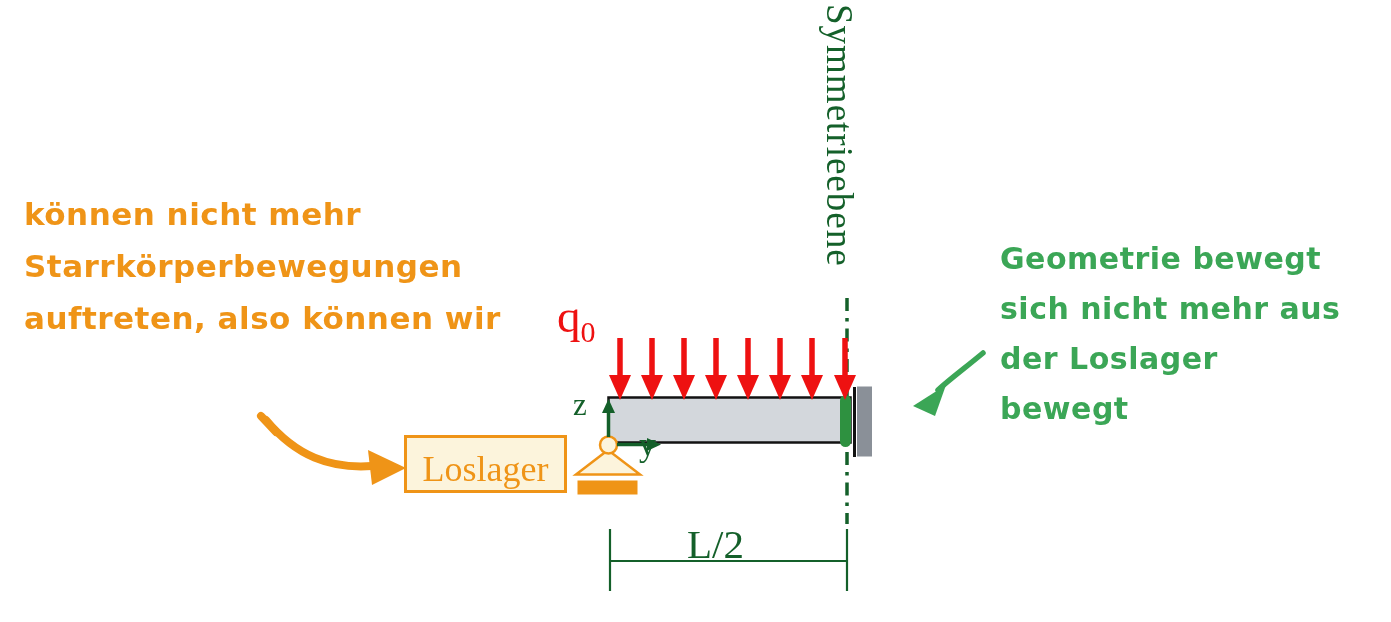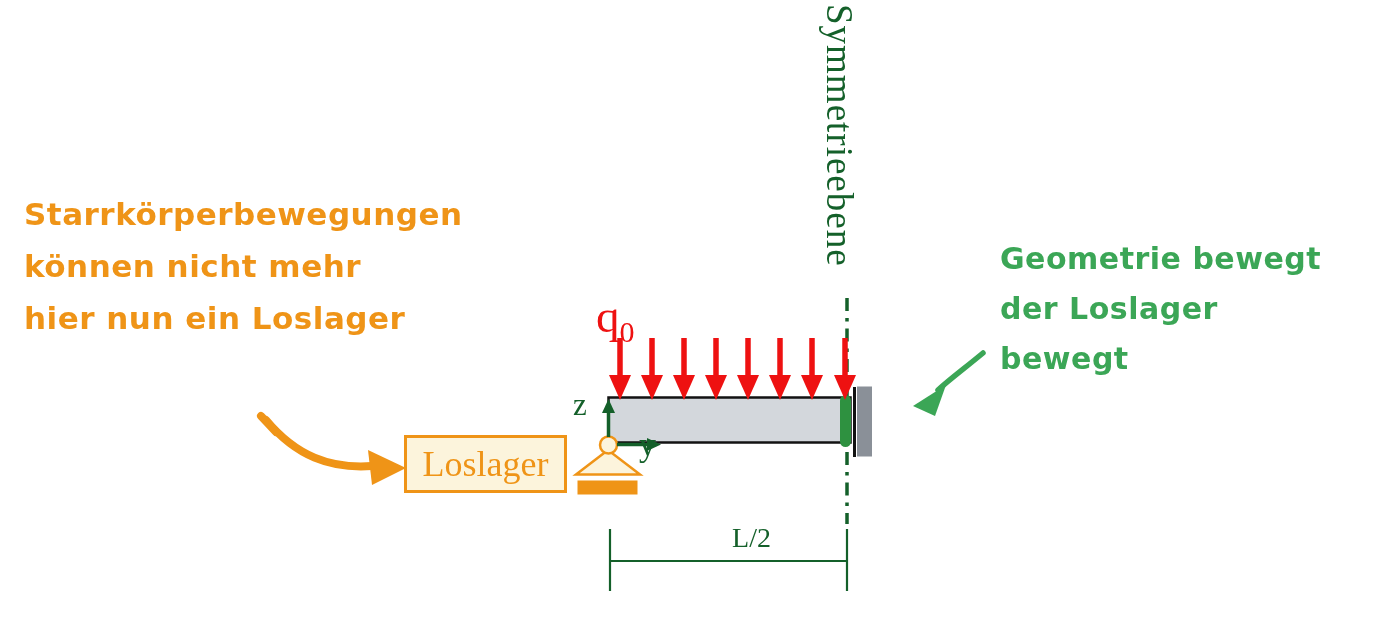--- a/index.html
+++ b/index.html
@@ -8,32 +8,32 @@
   .abs{position:absolute;}
   svg{position:absolute;left:0;top:0;}
 
   
   .hand{font-family:"DejaVu Sans",sans-serif;font-weight:700;white-space:nowrap;}
   .left-note{left:24px;top:188px;font-size:31px;line-height:52px;color:var(--orange);letter-spacing:.5px;}
   .right-note{left:1000px;top:234px;font-size:30px;line-height:50px;color:var(--green);letter-spacing:.5px;}
 
   
   .serif{font-family:"Liberation Serif",serif;white-space:nowrap;}
-  .q-label{left:557px;top:293px;font-size:47px;line-height:1;color:var(--red);margin-left:39px;}
+  .q-label{left:557px;top:293px;font-size:47px;line-height:1;color:var(--red);}
   .q-label .sub{font-size:30px;position:relative;top:10px;}
   .z-label{left:573px;top:389px;font-size:31px;line-height:1;color:var(--dark-green);}
   .y-label{left:639px;top:428px;font-size:34px;line-height:1;color:var(--dark-green);}
-  .dim-label{left:687px;top:524px;width:84px;text-align:right;font-size:28px;line-height:1;color:var(--dark-green);}
+  .dim-label{left:687px;top:524px;width:84px;text-align:left;font-size:41px;line-height:1;color:var(--dark-green);}
   .sym-label{left:858px;top:4px;font-size:37px;line-height:1;letter-spacing:1px;color:var(--dark-green);
              transform:rotate(90deg);transform-origin:0 0;}
 
   
   .loslager-box{left:404px;top:435px;width:163px;height:58px;box-sizing:border-box;
     border:3px solid var(--orange);background:var(--cream);
-    display:flex;align-items:center;justify-content:center;}
+    display:flex;align-items:flex-end;justify-content:center;}
   .loslager-box span{font-family:"Liberation Serif",serif;font-size:36px;color:var(--orange);}
 
   
   .sym-line{stroke:var(--dark-green);stroke-width:3.5;stroke-dasharray:13 7 3.5 7;fill:none;}
   .beam{fill:var(--beam-fill);stroke:var(--beam-stroke);stroke-width:2.5;}
   .endcap{fill:var(--bar-green);}
   .plate{stroke:var(--beam-stroke);stroke-width:3;}
   .wall{fill:var(--wall-gray);}
   .load-shaft{stroke:var(--red);stroke-width:5.5;}
   .load-head{fill:var(--red);}
@@ -125,27 +125,28 @@
       <polygon class="o-head" points="406,468 368,450 372,485"></polygon>
     </g>
 
     <g>
       <path class="g-arrow" d="M 983 353 C 965 368, 950 379, 938 390"></path>
       <polygon class="g-head" points="913,406 946,385 935,416"></polygon>
     </g>
   </svg>
 
   <div class="abs hand left-note">
+    <div>können nicht mehr</div>
     <div>Starrkörperbewegungen</div>
-    <div>können nicht mehr</div>
-    <div>hier nun ein Loslager</div>
+    <div>auftreten, also können wir</div>
   </div>
 
   <div class="abs hand right-note">
     <div>Geometrie bewegt</div>
+    <div>sich nicht mehr aus</div>
     <div>der Loslager</div>
     <div>bewegt</div>
   </div>
 
   <div class="abs loslager-box">
     <span>Loslager</span>
   </div>
 
   <div class="abs serif q-label">
     <span>q</span><span class="sub">0</span>

